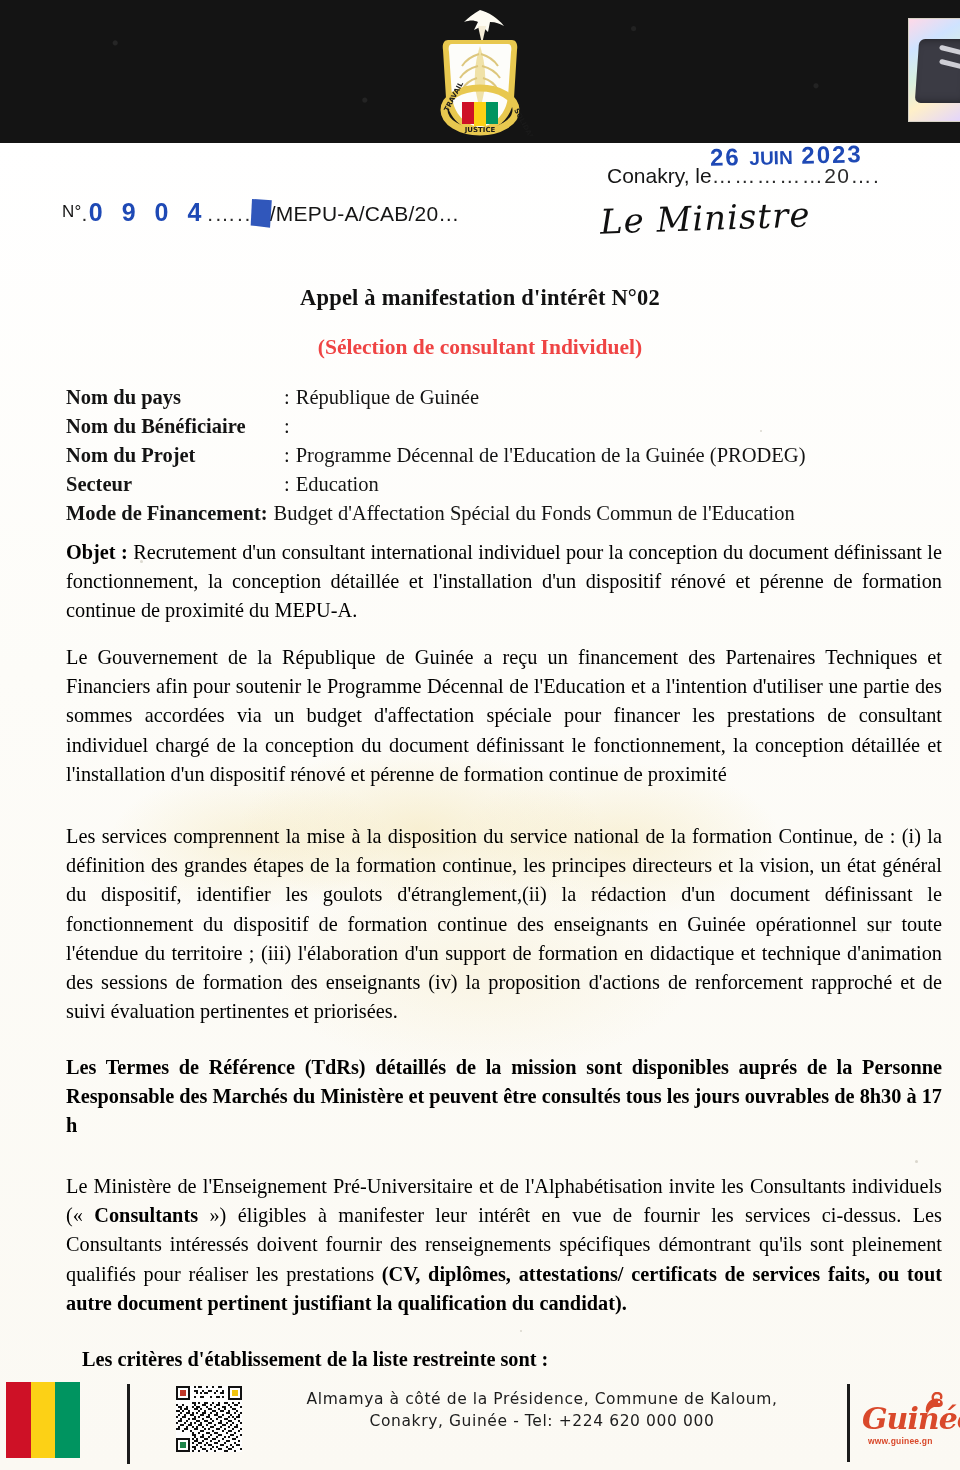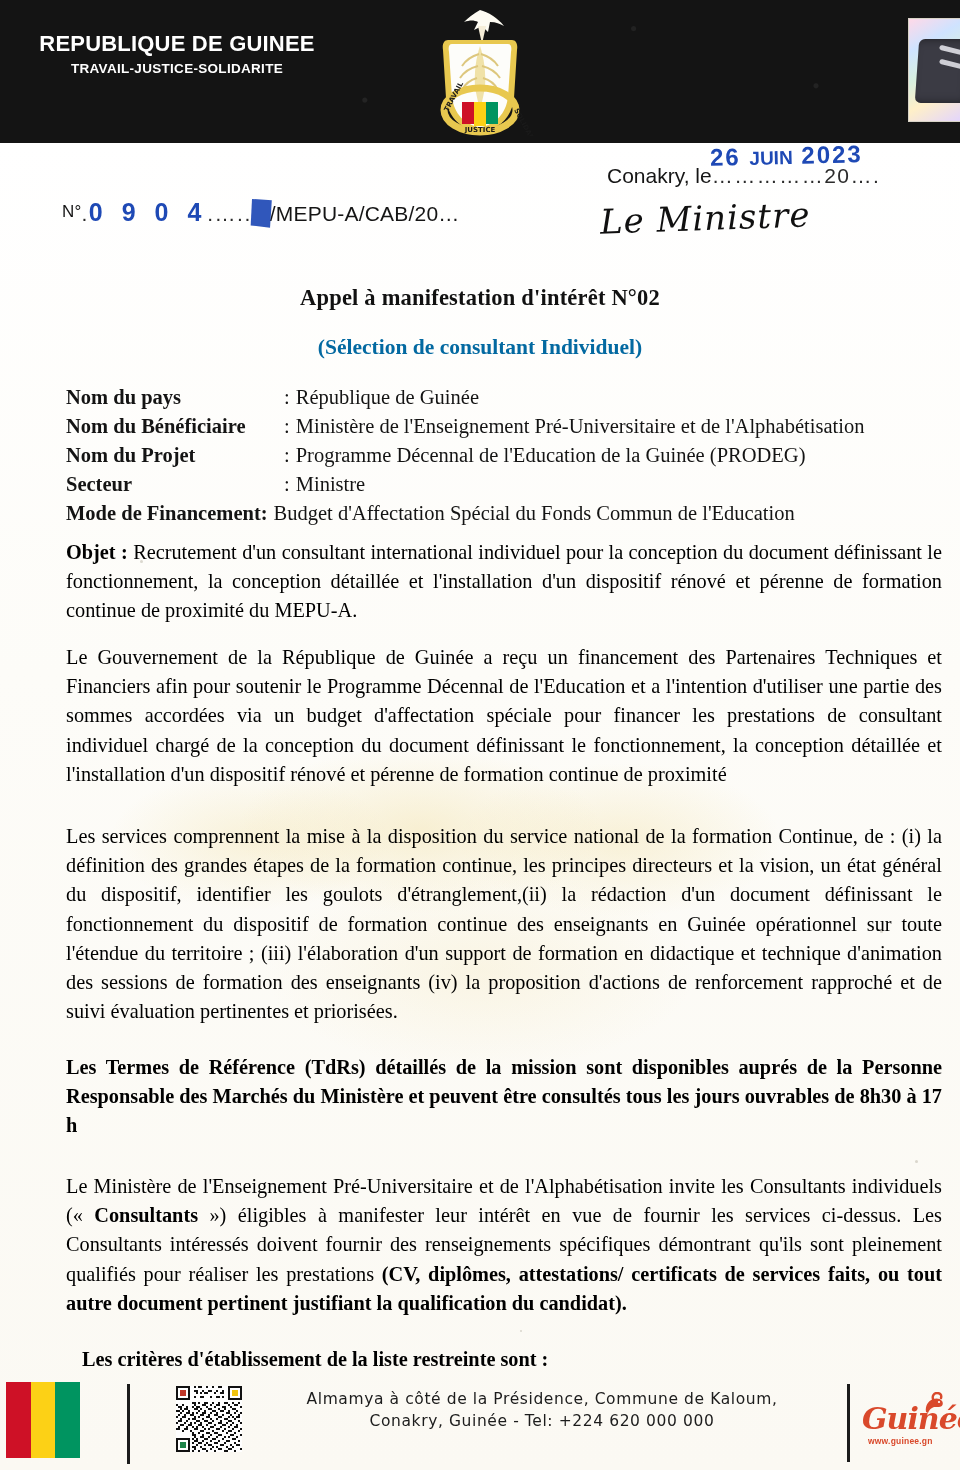--- a/index.html
+++ b/index.html
@@ -108,21 +108,21 @@
     letter-spacing:1px;
   }
 
   
   .title1{
     position:absolute; left:0; top:285px; width:960px; text-align:center;
     font-size:22.5px; font-weight:bold; color:#111; letter-spacing:.2px;
   }
   .title2{
     position:absolute; left:0; top:335px; width:960px; text-align:center;
-    font-size:21.5px; font-weight:bold; color:#0369a1;
+    font-size:21.5px; font-weight:bold; color:#ef4444;
   }
 
   
   .fields{ position:absolute; left:66px; top:383px; width:880px;}
   .frow{ display:flex; font-size:20.5px; color:#141414; line-height:1.42; white-space:nowrap;}
   .flabel{ font-weight:bold; display:inline-block;}
   .flabel.w1{ width:218px;}
   .fsep{ padding-right:6px;}
   .fval{ font-weight:normal;text-align:center;}
 
@@ -185,24 +185,20 @@
 <div class="paper-tint"></div>
 <div class="speck" style="left:140px;top:560px;width:3px;height:3px;"></div>
 <div class="speck" style="left:760px;top:430px;width:2px;height:2px;"></div>
 <div class="speck" style="left:300px;top:1090px;width:3px;height:3px;"></div>
 <div class="speck" style="left:880px;top:930px;width:3px;height:3px;"></div>
 <div class="speck" style="left:520px;top:1330px;width:2px;height:2px;"></div>
 <div class="speck" style="left:915px;top:1160px;width:3px;height:3px;"></div>
 
 <div class="header">
 
-  <div class="hdr-left">
-    <div class="l1">REPUBLIQUE DE GUINEE</div>
-    <div class="l2">TRAVAIL-JUSTICE-SOLIDARITE</div>
-  </div>
 
   <div class="coa">
     <svg viewBox="0 0 124 130" width="124" height="130" xmlns="http://www.w3.org/2000/svg">
 
       <path d="M62 4 C55 8 50 12 46 16 C52 14 56 14 60 16 L56 24 L64 20 L70 26 L72 16 C78 16 82 18 86 20 C80 12 70 6 62 4 Z" fill="#fdfbf2"></path>
       <path d="M60 20 L64 38 L68 20 Z" fill="#f6eed8"></path>
 
       <path d="M30 34 C26 34 24 38 25 44 L28 92 C30 112 44 124 62 126 C80 124 94 112 96 92 L99 44 C100 38 98 34 94 34 Z" fill="#e8c84f"></path>
       <path d="M34 38 C31 38 30 41 31 46 L34 91 C36 108 47 119 62 121 C77 119 88 108 90 91 L93 46 C94 41 93 38 90 38 Z" fill="#fdfdfa"></path>
 
@@ -260,31 +256,30 @@
 
 <div class="fields">
   <div class="frow">
     <span class="flabel w1">Nom du pays</span>
     <span class="fsep">:</span>
     <span class="fval">République de Guinée</span>
   </div>
   <div class="frow">
     <span class="flabel w1">Nom du Bénéficiaire</span>
     <span class="fsep">:</span>
-    <span class="fval">Ministère de l'Enseignement Pré-Universitaire et de l'Alphabétisation</span>
   </div>
   <div class="frow">
     <span class="flabel w1">Nom du Projet</span>
     <span class="fsep">:</span>
     <span class="fval">Programme Décennal de l'Education de la Guinée (PRODEG)</span>
   </div>
   <div class="frow">
     <span class="flabel w1">Secteur</span>
     <span class="fsep">:</span>
-    <span class="fval">Ministre</span>
+    <span class="fval">Education</span>
   </div>
   <div class="frow">
     <span class="flabel">Mode de Financement</span>
     <span class="fsep flabel">:</span>
     <span class="fval">Budget d'Affectation Spécial du Fonds Commun de l'Education</span>
   </div>
 </div>
 
 <div class="para" id="p-objet"><b>Objet :</b><span> Recrutement d'un consultant international individuel pour la conception du document définissant le fonctionnement, la conception détaillée et l'installation d'un dispositif rénové et pérenne de formation continue de proximité du MEPU-A.</span></div>
 

